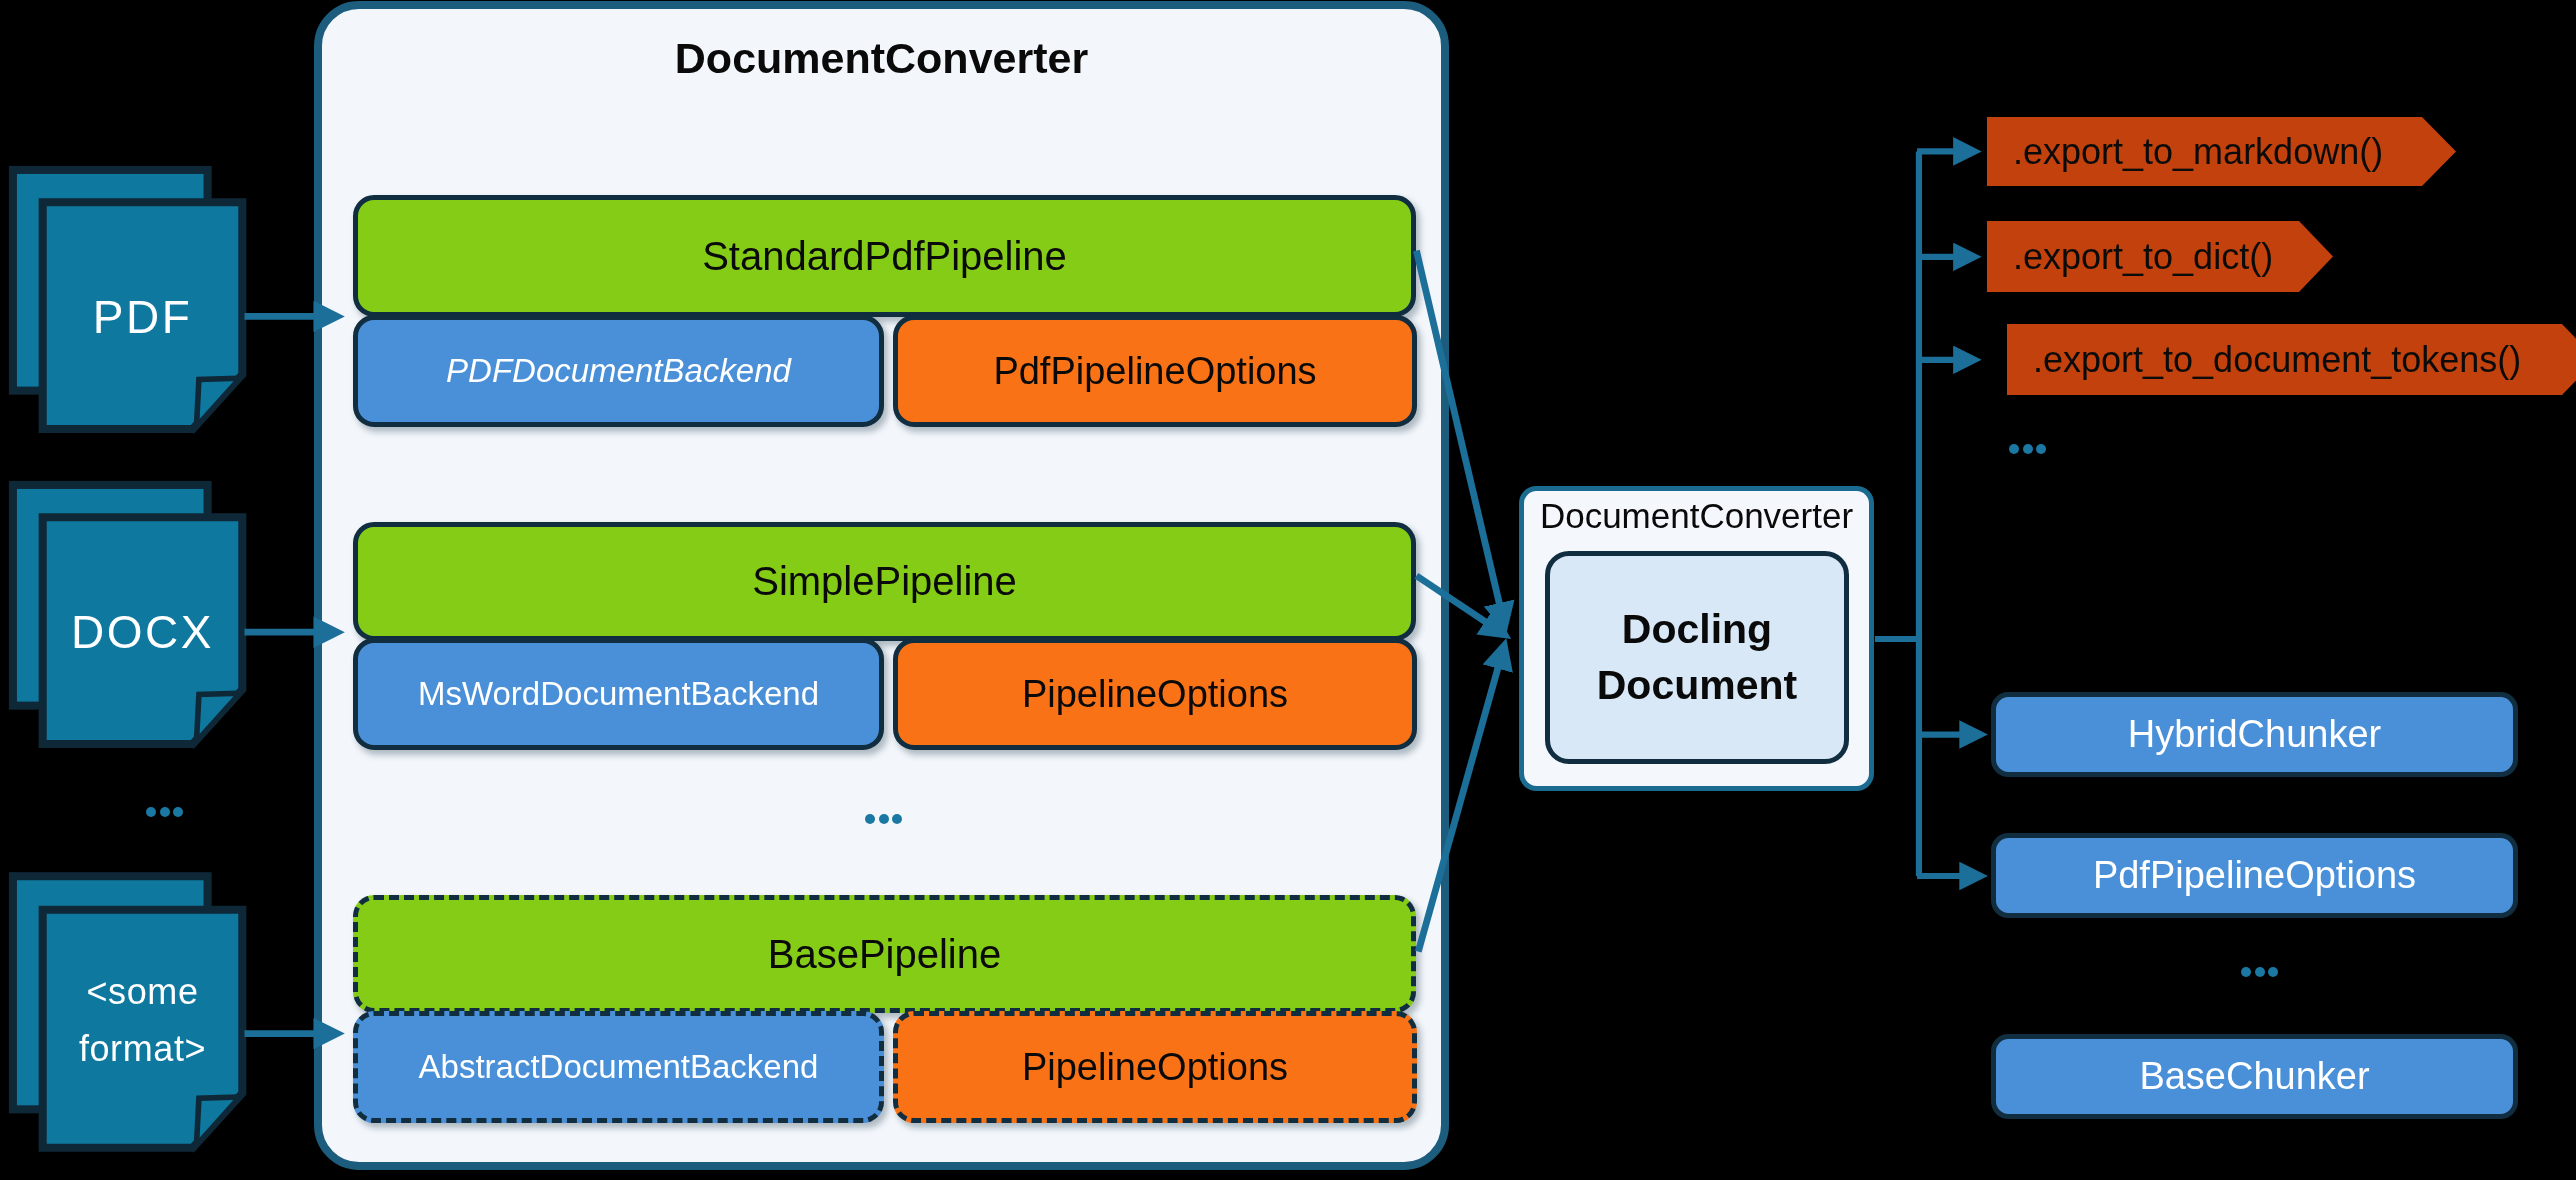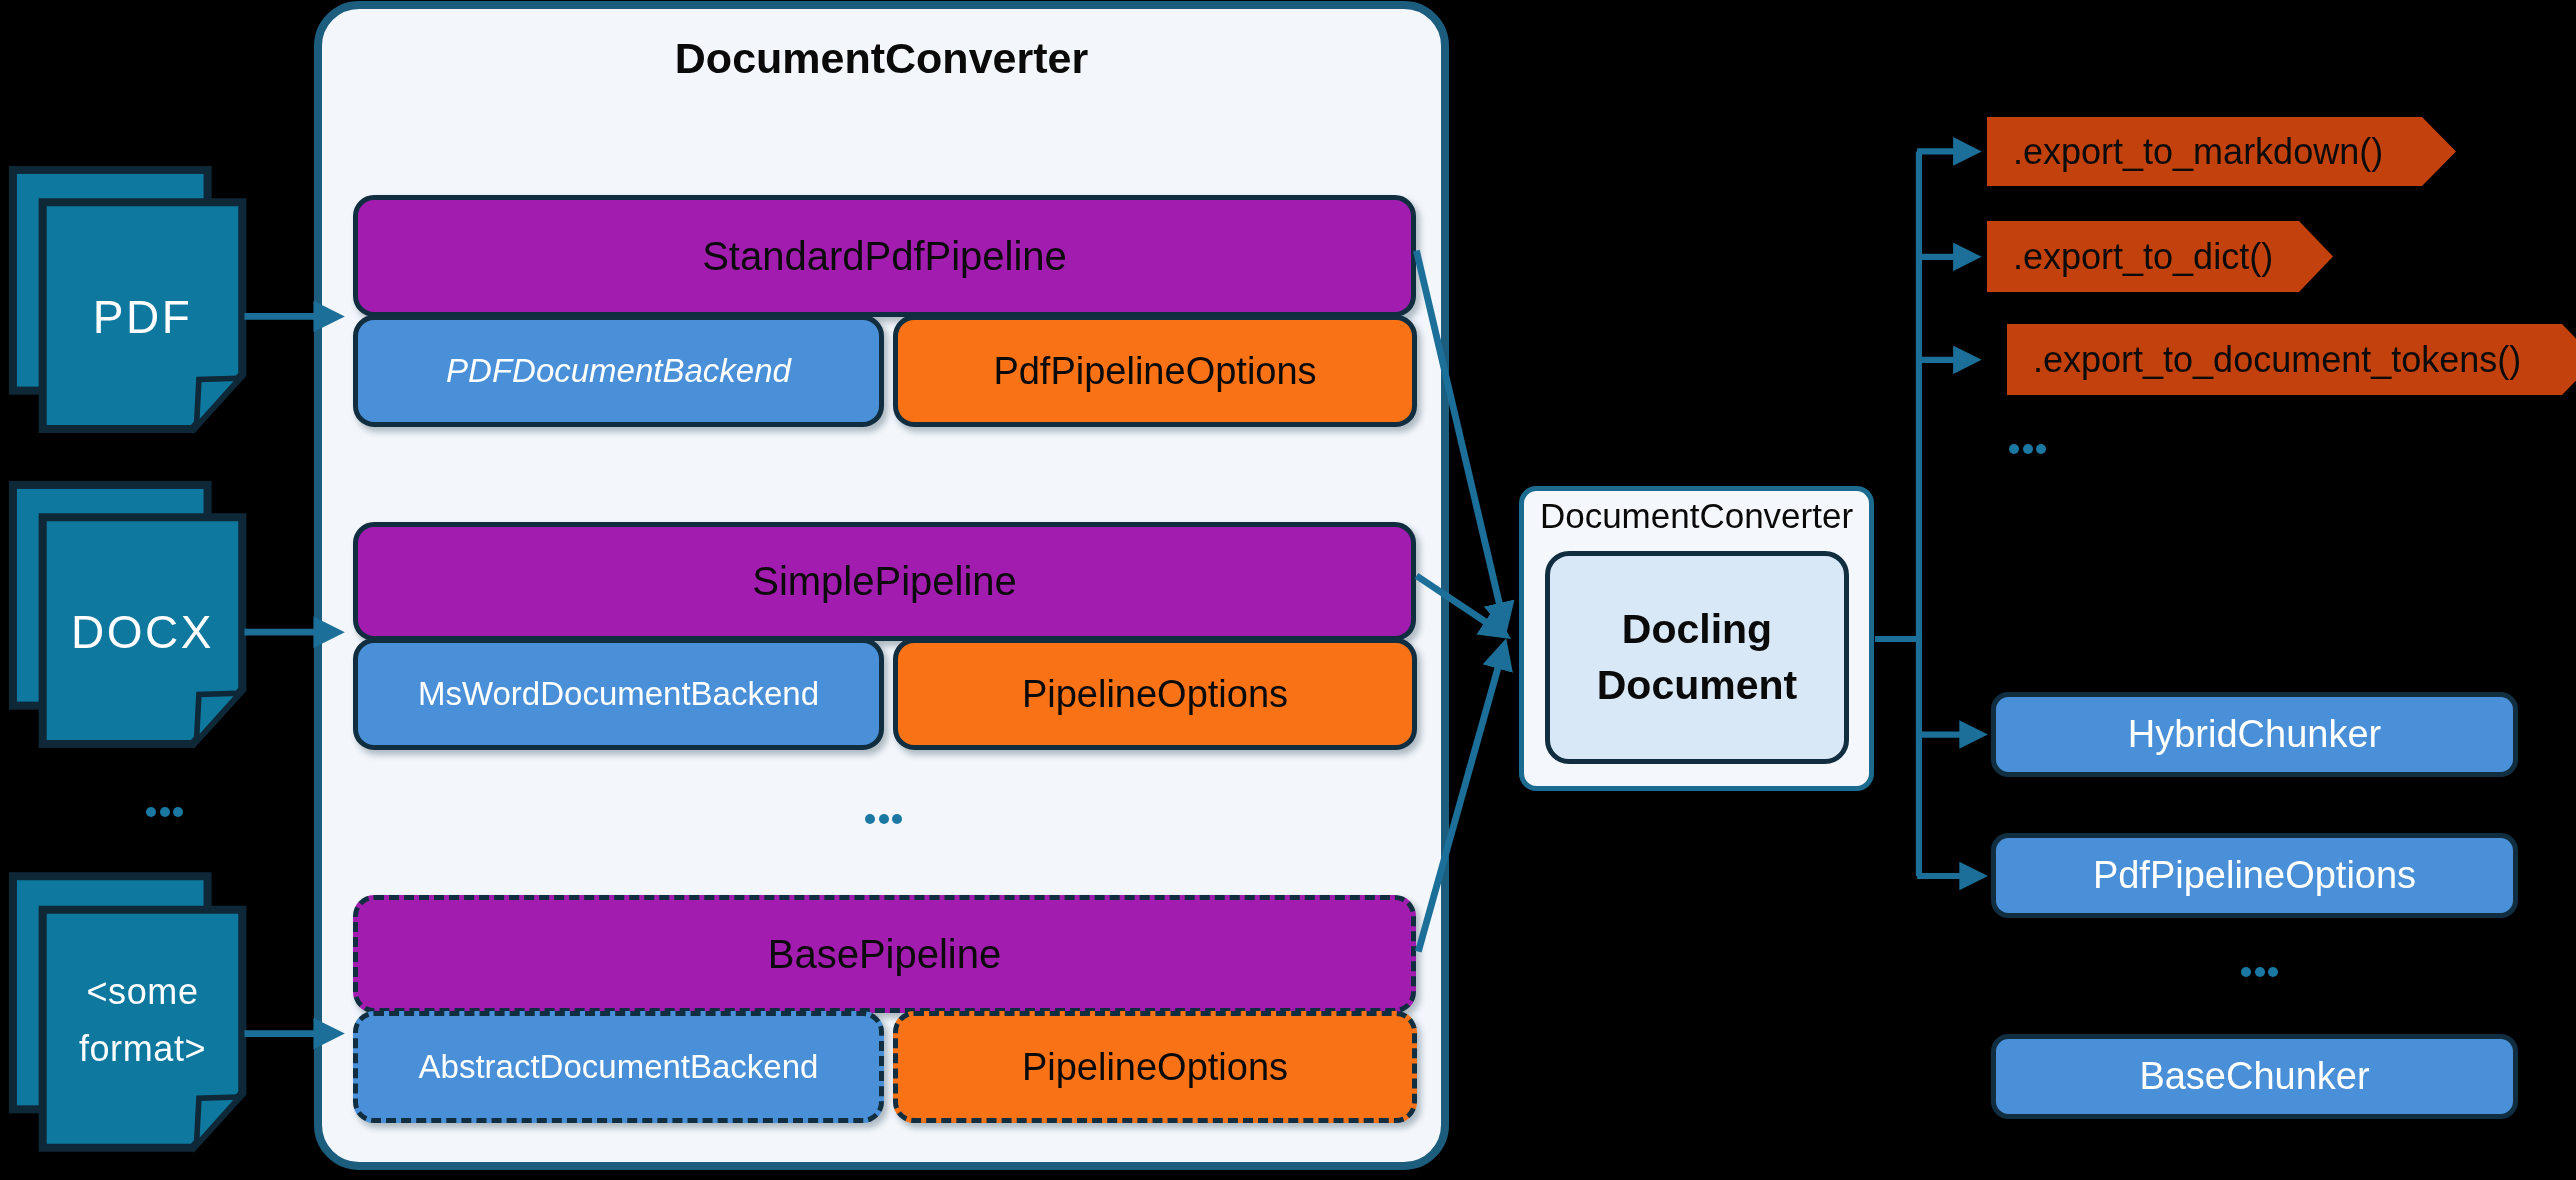--- a/index.html
+++ b/index.html
@@ -16,21 +16,21 @@
     left:314px;top:1.2px;width:1135px;height:1169px;
     background:#f3f7fc;border:8px solid #1c5c7d;border-radius:45px;
   }
   .converter-title{
     left:314px;top:30px;width:1135px;height:56px;
     font-size:43px;font-weight:bold;color:#0a0a0a;
     text-align:center;line-height:56px;
   }
   
   .ptitle{
-    background:#a21caf;border:5.6px solid #112e40;border-radius:21px;
+    background:#84cc16;border:5.6px solid #112e40;border-radius:21px;
     color:#0a0a0a;font-size:40px;display:flex;align-items:center;justify-content:center;
     box-shadow:3.1px 4.3px 6.2px rgba(16,42,60,.30);
   }
   .backend{
     background:#4a90d8;border:5.6px solid #112e40;border-radius:21px;
     color:#fff;font-size:33px;display:flex;align-items:center;justify-content:center;
     box-shadow:3.1px 4.3px 6.2px rgba(16,42,60,.30);
   }
   .options{
     background:#f97316;border:5.6px solid #112e40;border-radius:21px;

